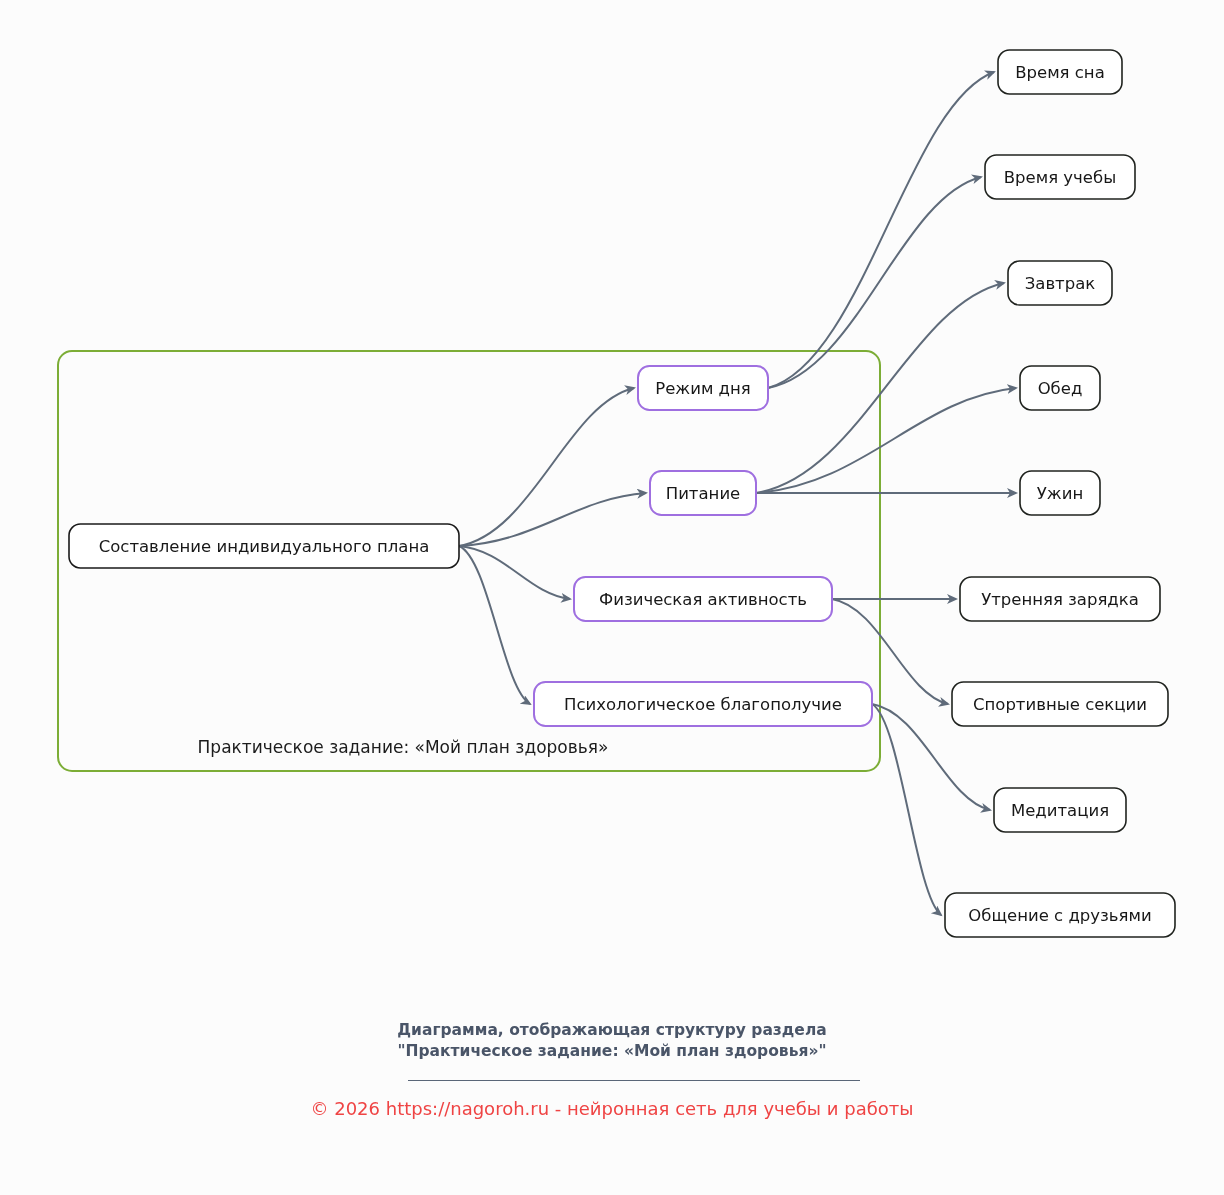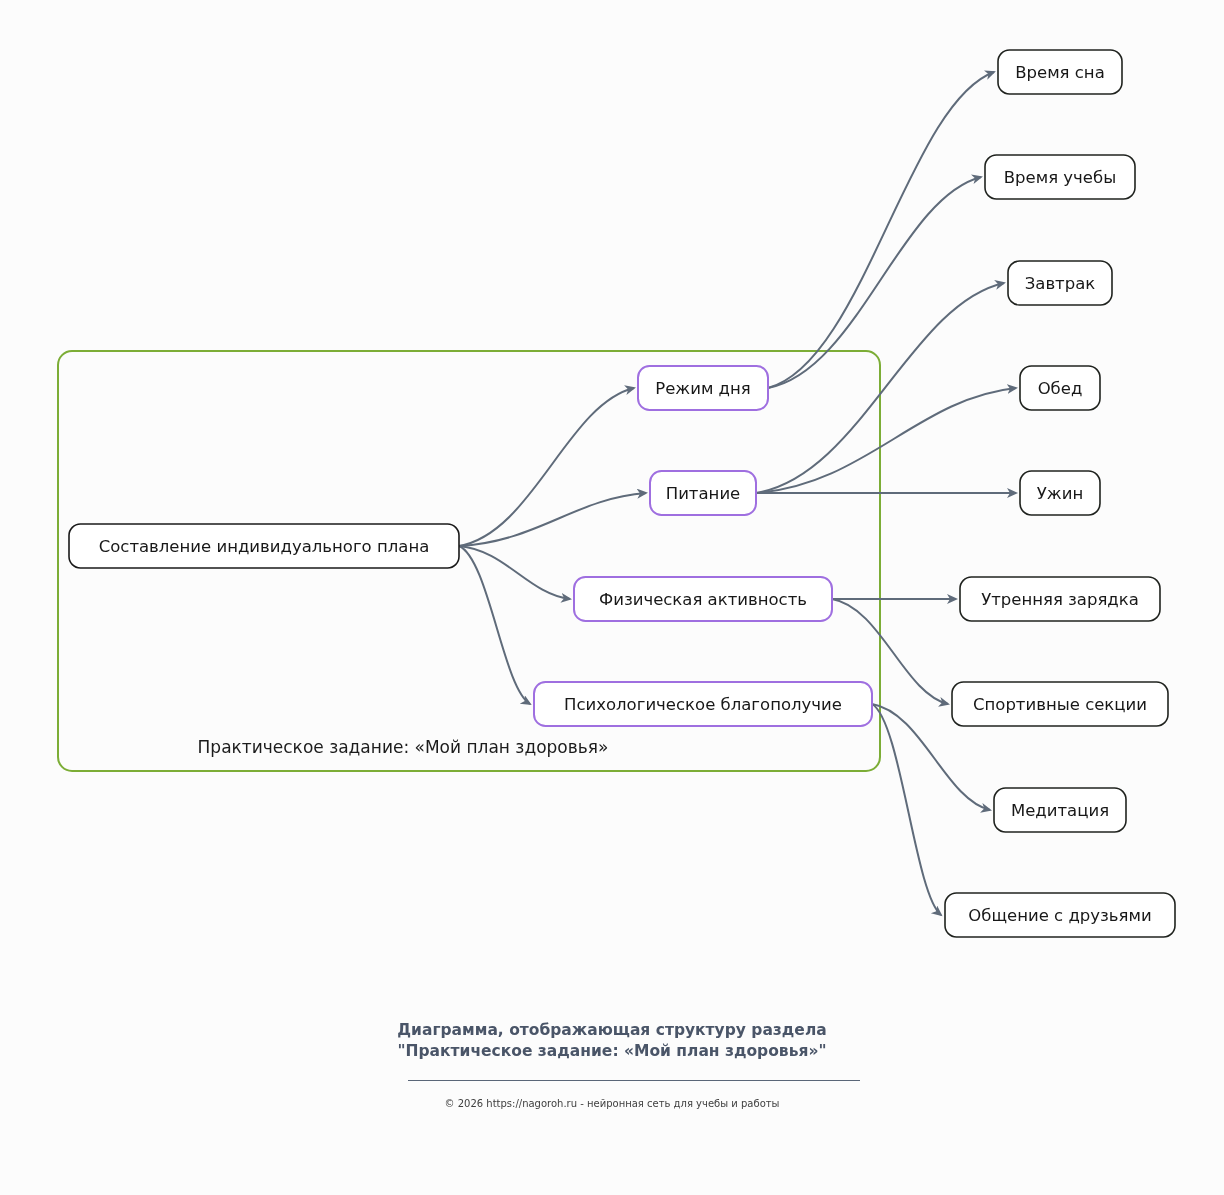--- a/index.html
+++ b/index.html
@@ -69,22 +69,22 @@
   #caption-divider {
     position: absolute;
     left: 408px;
     top: 1080px;
     width: 452px;
     height: 0;
     border-top: 1px solid #5a6678;
   }
   #caption-credit {
     top: 1098px;
-    font-size: 10px;
-    color: #404040;
+    font-size: 18px;
+    color: #ef4444;
   }
 </style>
 </head>
 <body>
 
 <div id="page">
 
   <svg id="diagram" viewBox="0 0 1224 1195">
     <defs>
       <marker id="arrowhead" markerWidth="12" markerHeight="12" refX="9" refY="5" orient="auto" markerUnits="userSpaceOnUse">

